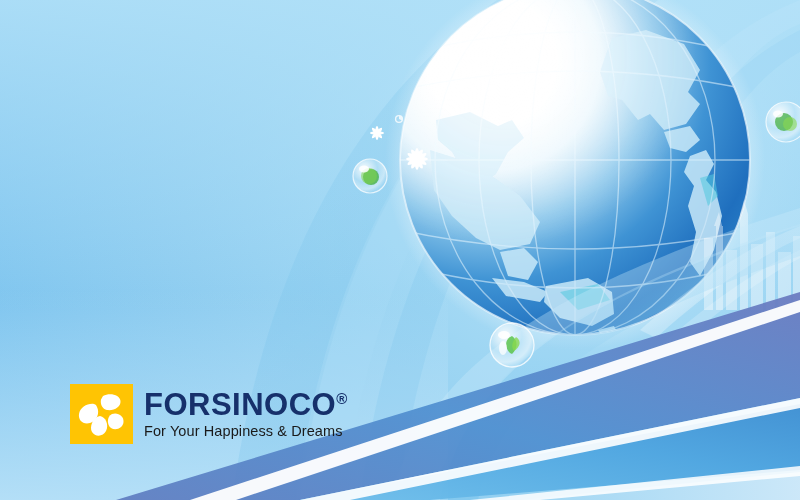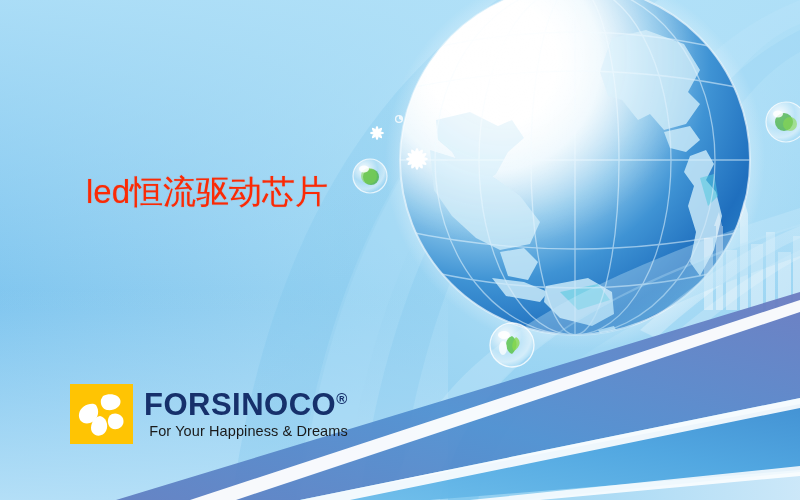--- a/index.html
+++ b/index.html
@@ -54,21 +54,21 @@
   .logo {
     position:absolute;
     left:70px; top:384px;
     display:flex; align-items:center; gap:11px;
   }
   .logo-mark {
     width:63px; height:60px;
     background:#ffc403;
     position:relative; flex:none;
   }
-  .logo-text { display:flex; flex-direction:column; line-height:1;text-align:right; }
+  .logo-text { display:flex; flex-direction:column; line-height:1; }
   .logo-word {
     color:#16306b;
     font-size:31px;
     font-weight:bold;
     letter-spacing:.5px;
     display:flex; align-items:flex-start;
     white-space:nowrap;
   }
   .logo-reg { font-size:15px; line-height:1; margin-top:2px; }
   .logo-tag {
@@ -282,21 +282,20 @@
         <circle r="20" fill="url(#bub)" stroke="rgba(255,255,255,.75)" stroke-width="1.2"></circle>
         <circle cx="-2" cy="0" r="9" fill="#4fb44f" opacity=".8"></circle>
         <circle cx="4" cy="2" r="7" fill="#8ad84f" opacity=".6"></circle>
         <ellipse cx="-8" cy="-8" rx="5" ry="3.4" fill="#ffffff" opacity=".85"></ellipse>
       </g>
 
     </g>
   </svg>
 
   <div class="headline">
-    <span class="l1">led恒流驱动芯片</span>
   </div>
 
   <div class="logo">
     <div class="logo-mark">
       <svg viewBox="0 0 63 60" width="63" height="60">
         <g fill="#ffffff">
           <path d="M33,12 C40,8 50,11 50.5,17 C51,23 44,27 37,26 C32.5,25.4 30,20 31,15.5 Z"></path>
           <path d="M27,23 C30,29 27,37 20,39 C13,41 8,36 9,30 C10,23 18,19 24,20 C25.8,20.4 26.4,21.6 27,23 Z"></path>
           <path d="M42,30 C48,28 54,32 53.5,38 C53,44 46,47 41,44 C36.8,41.4 36.6,32.4 42,30 Z"></path>
           <path d="M30,32 C36,33 39,41 36,47 C33,53 25,53 22,48 C19,43 23,33 30,32 Z"></path>

